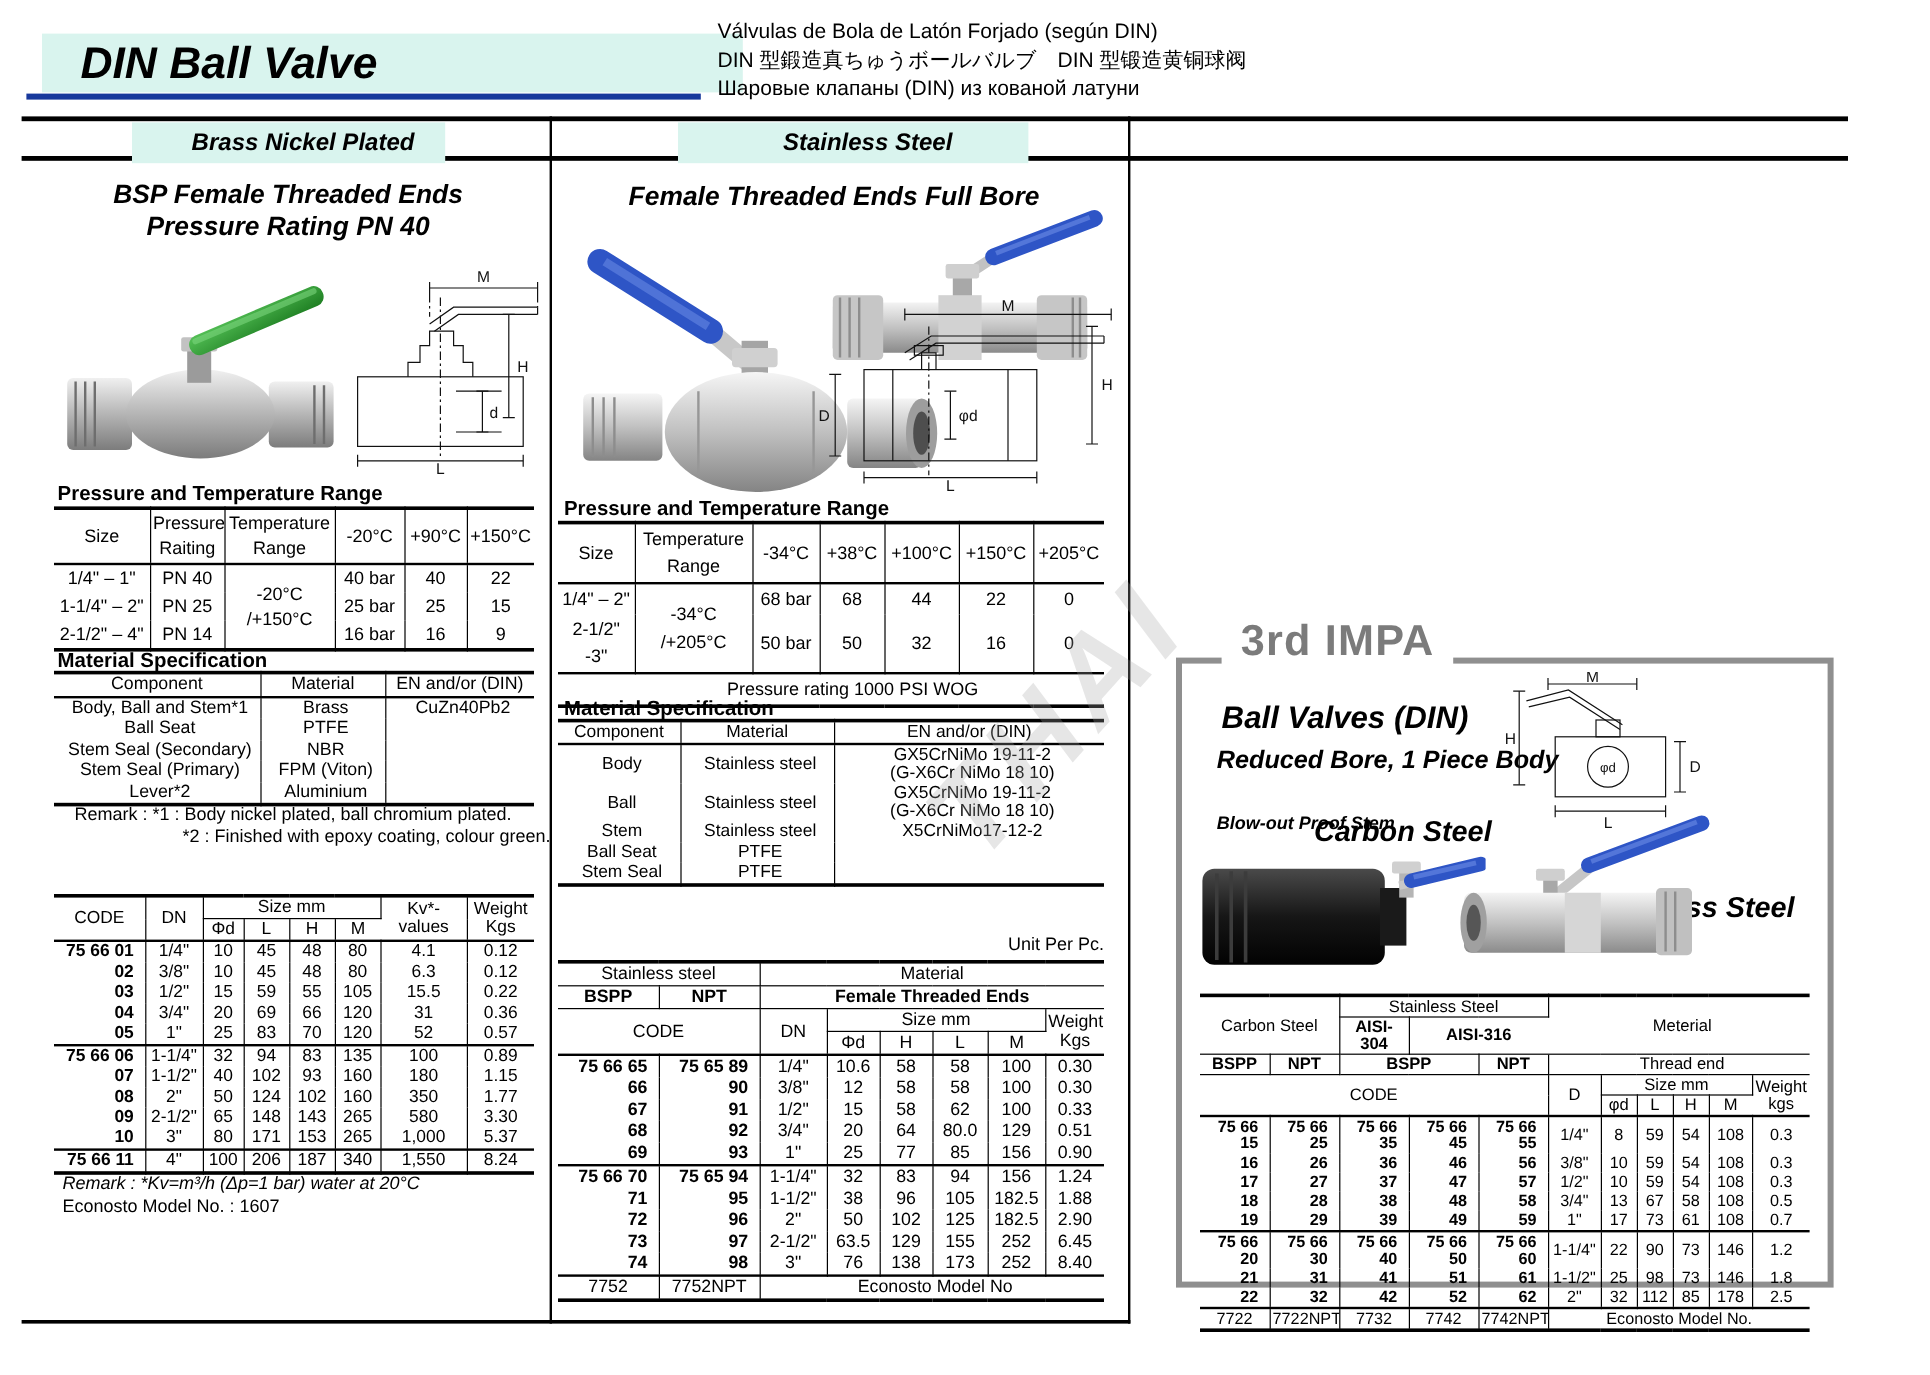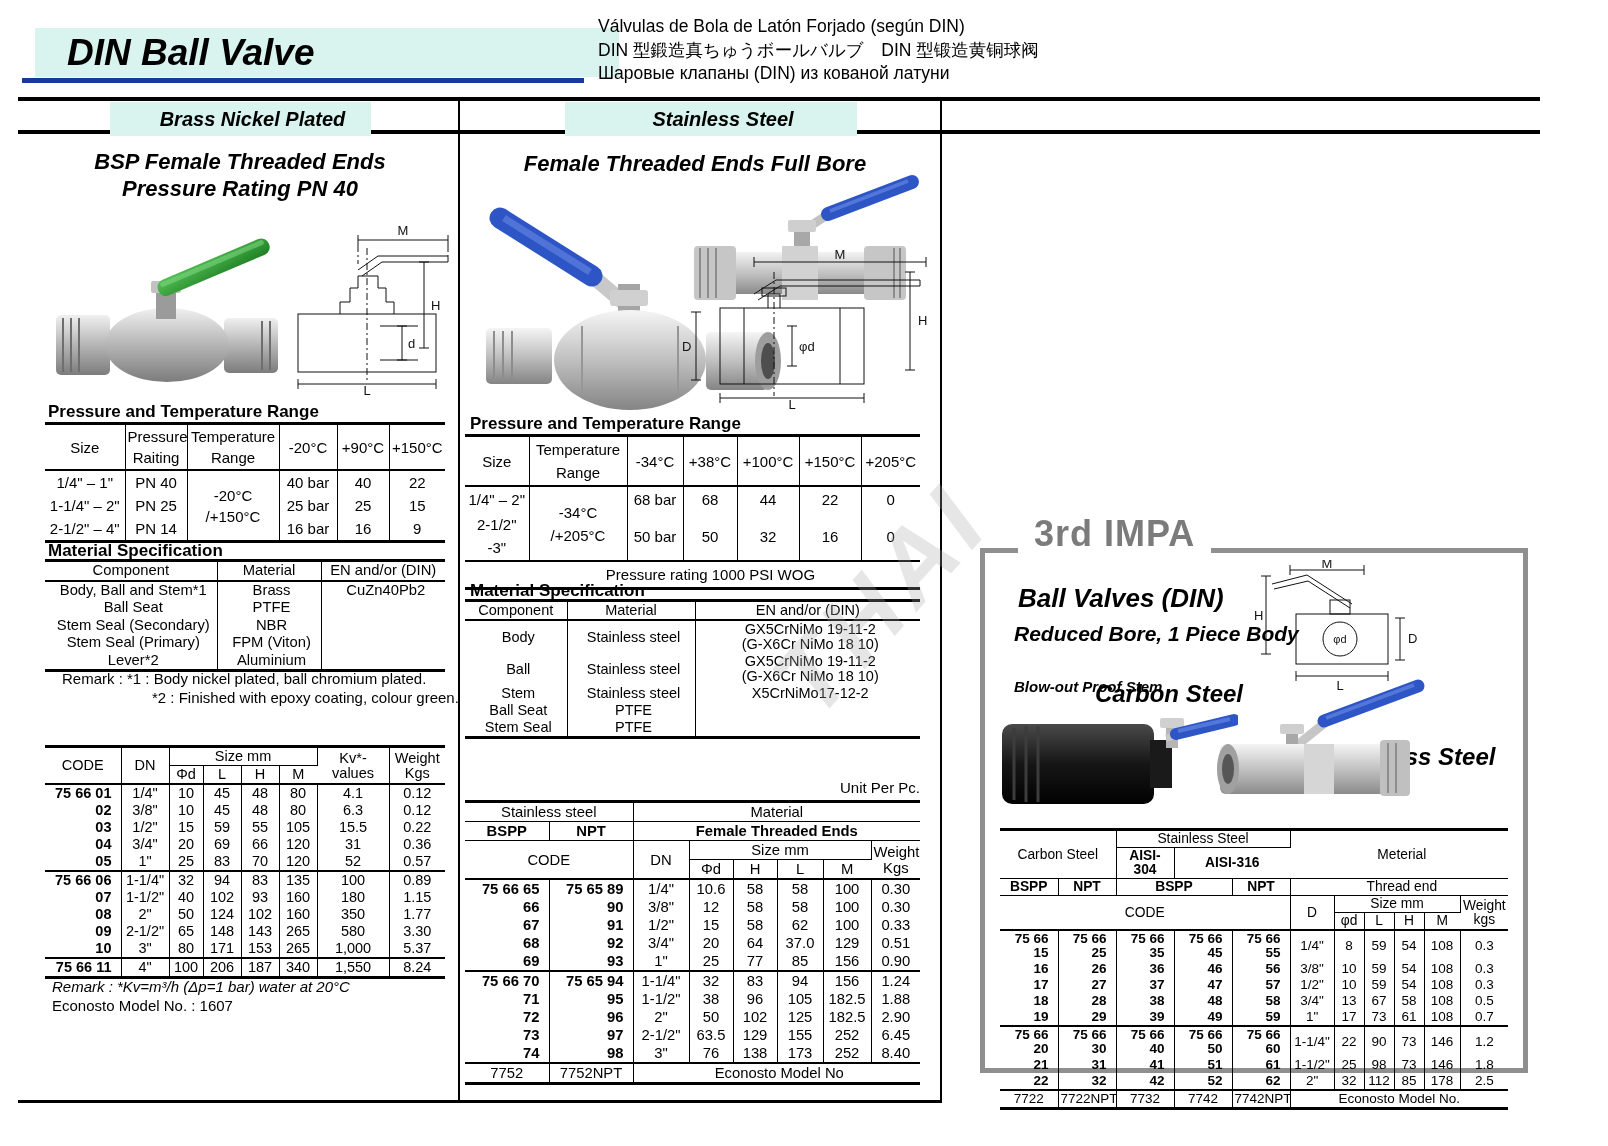--- a/index.html
+++ b/index.html
@@ -628,21 +628,21 @@
           <td>62</td>
           <td>100</td>
           <td>0.33</td>
         </tr>
         <tr>
           <td class="b r">68</td>
           <td class="b r">92</td>
           <td>3/4"</td>
           <td>20</td>
           <td>64</td>
-          <td>37.0</td>
+          <td>80.0</td>
           <td>129</td>
           <td>0.51</td>
         </tr>
         <tr>
           <td class="b r">69</td>
           <td class="b r">93</td>
           <td>1"</td>
           <td>25</td>
           <td>77</td>
           <td>85</td>

